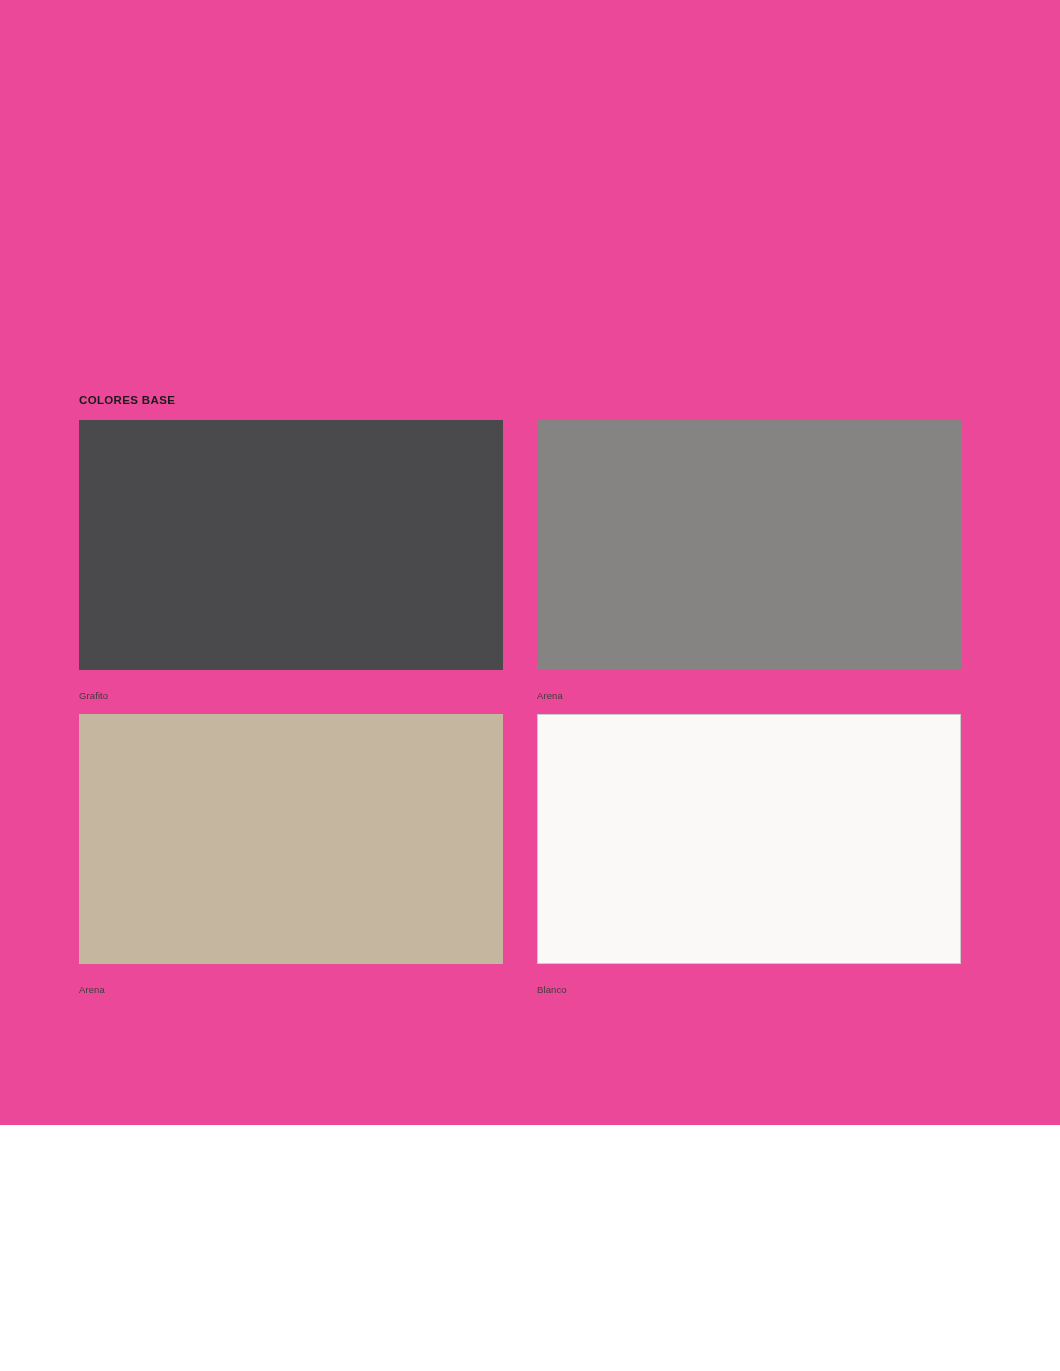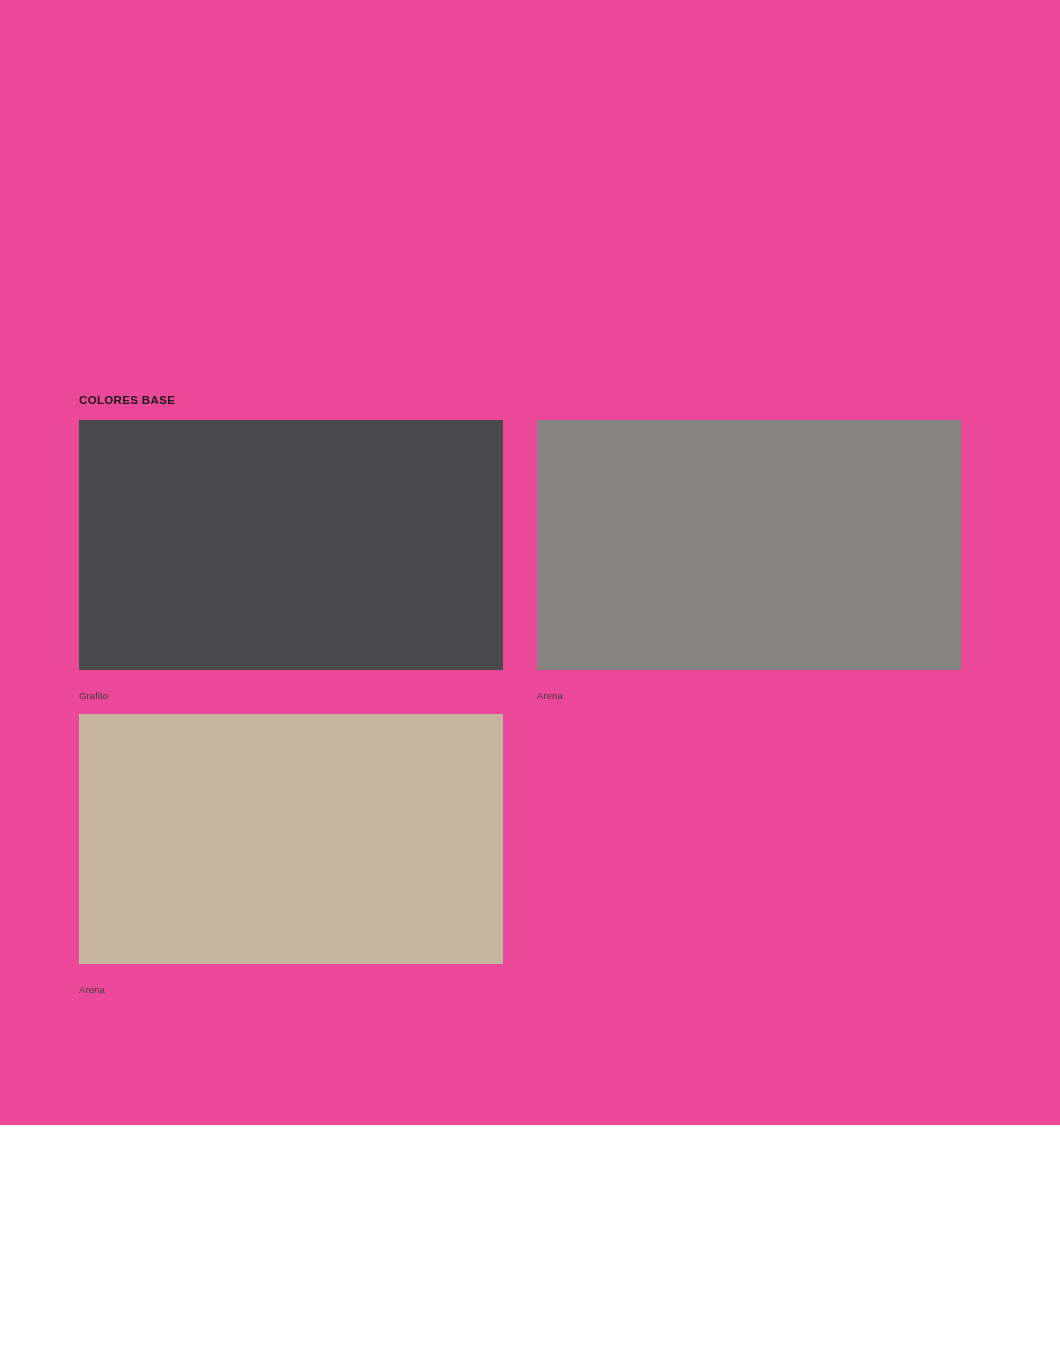--- a/index.html
+++ b/index.html
@@ -90,17 +90,21 @@
       <div class="swatch-cell">
         <div class="swatch-chip" style="background-color: rgb(134, 132, 130);"></div>
         <span class="swatch-label">Arena</span>
       </div>
 
       <div class="swatch-cell">
         <div class="swatch-chip" style="background-color: rgb(196, 182, 159);"></div>
         <span class="swatch-label">Arena</span>
       </div>
 
+      <div class="swatch-cell">
+        <div class="swatch-chip bordered" style="background-color: rgb(250, 249, 248); border-color: rgb(204, 204, 204);"></div>
+        <span class="swatch-label">Blanco</span>
+      </div>
 
     </div>
   </div>
 
 </div>
 
 </body></html>

